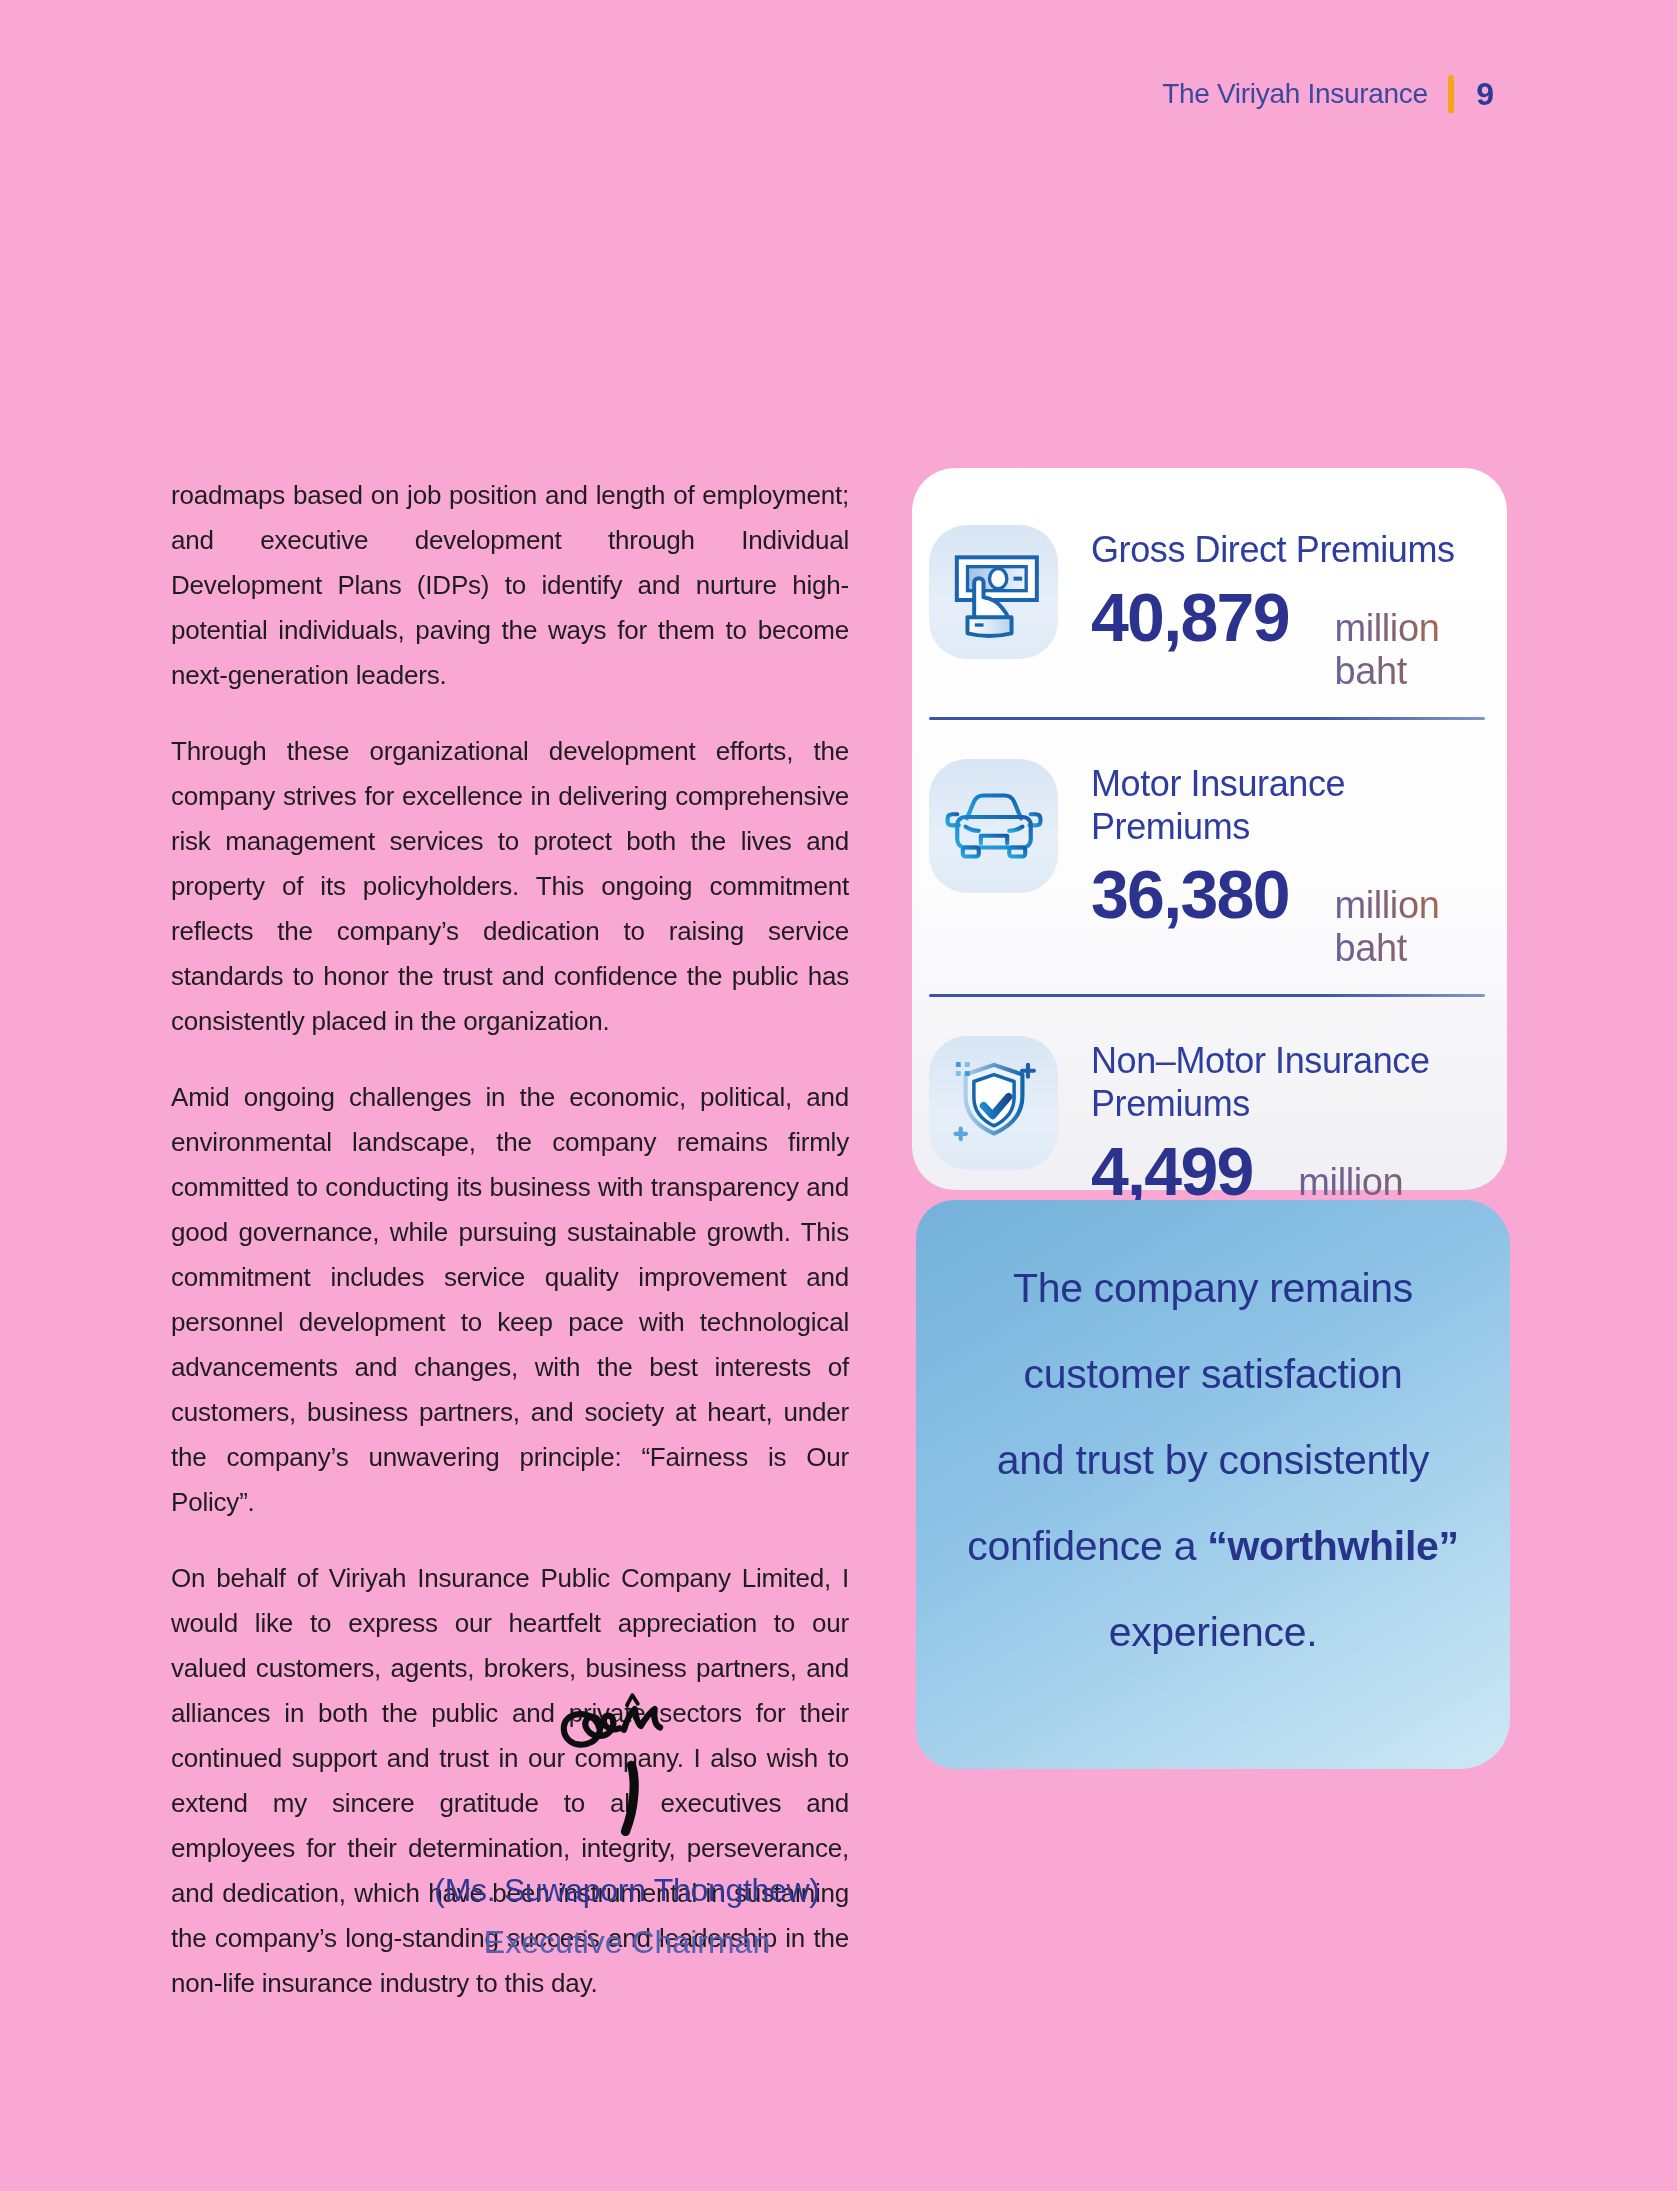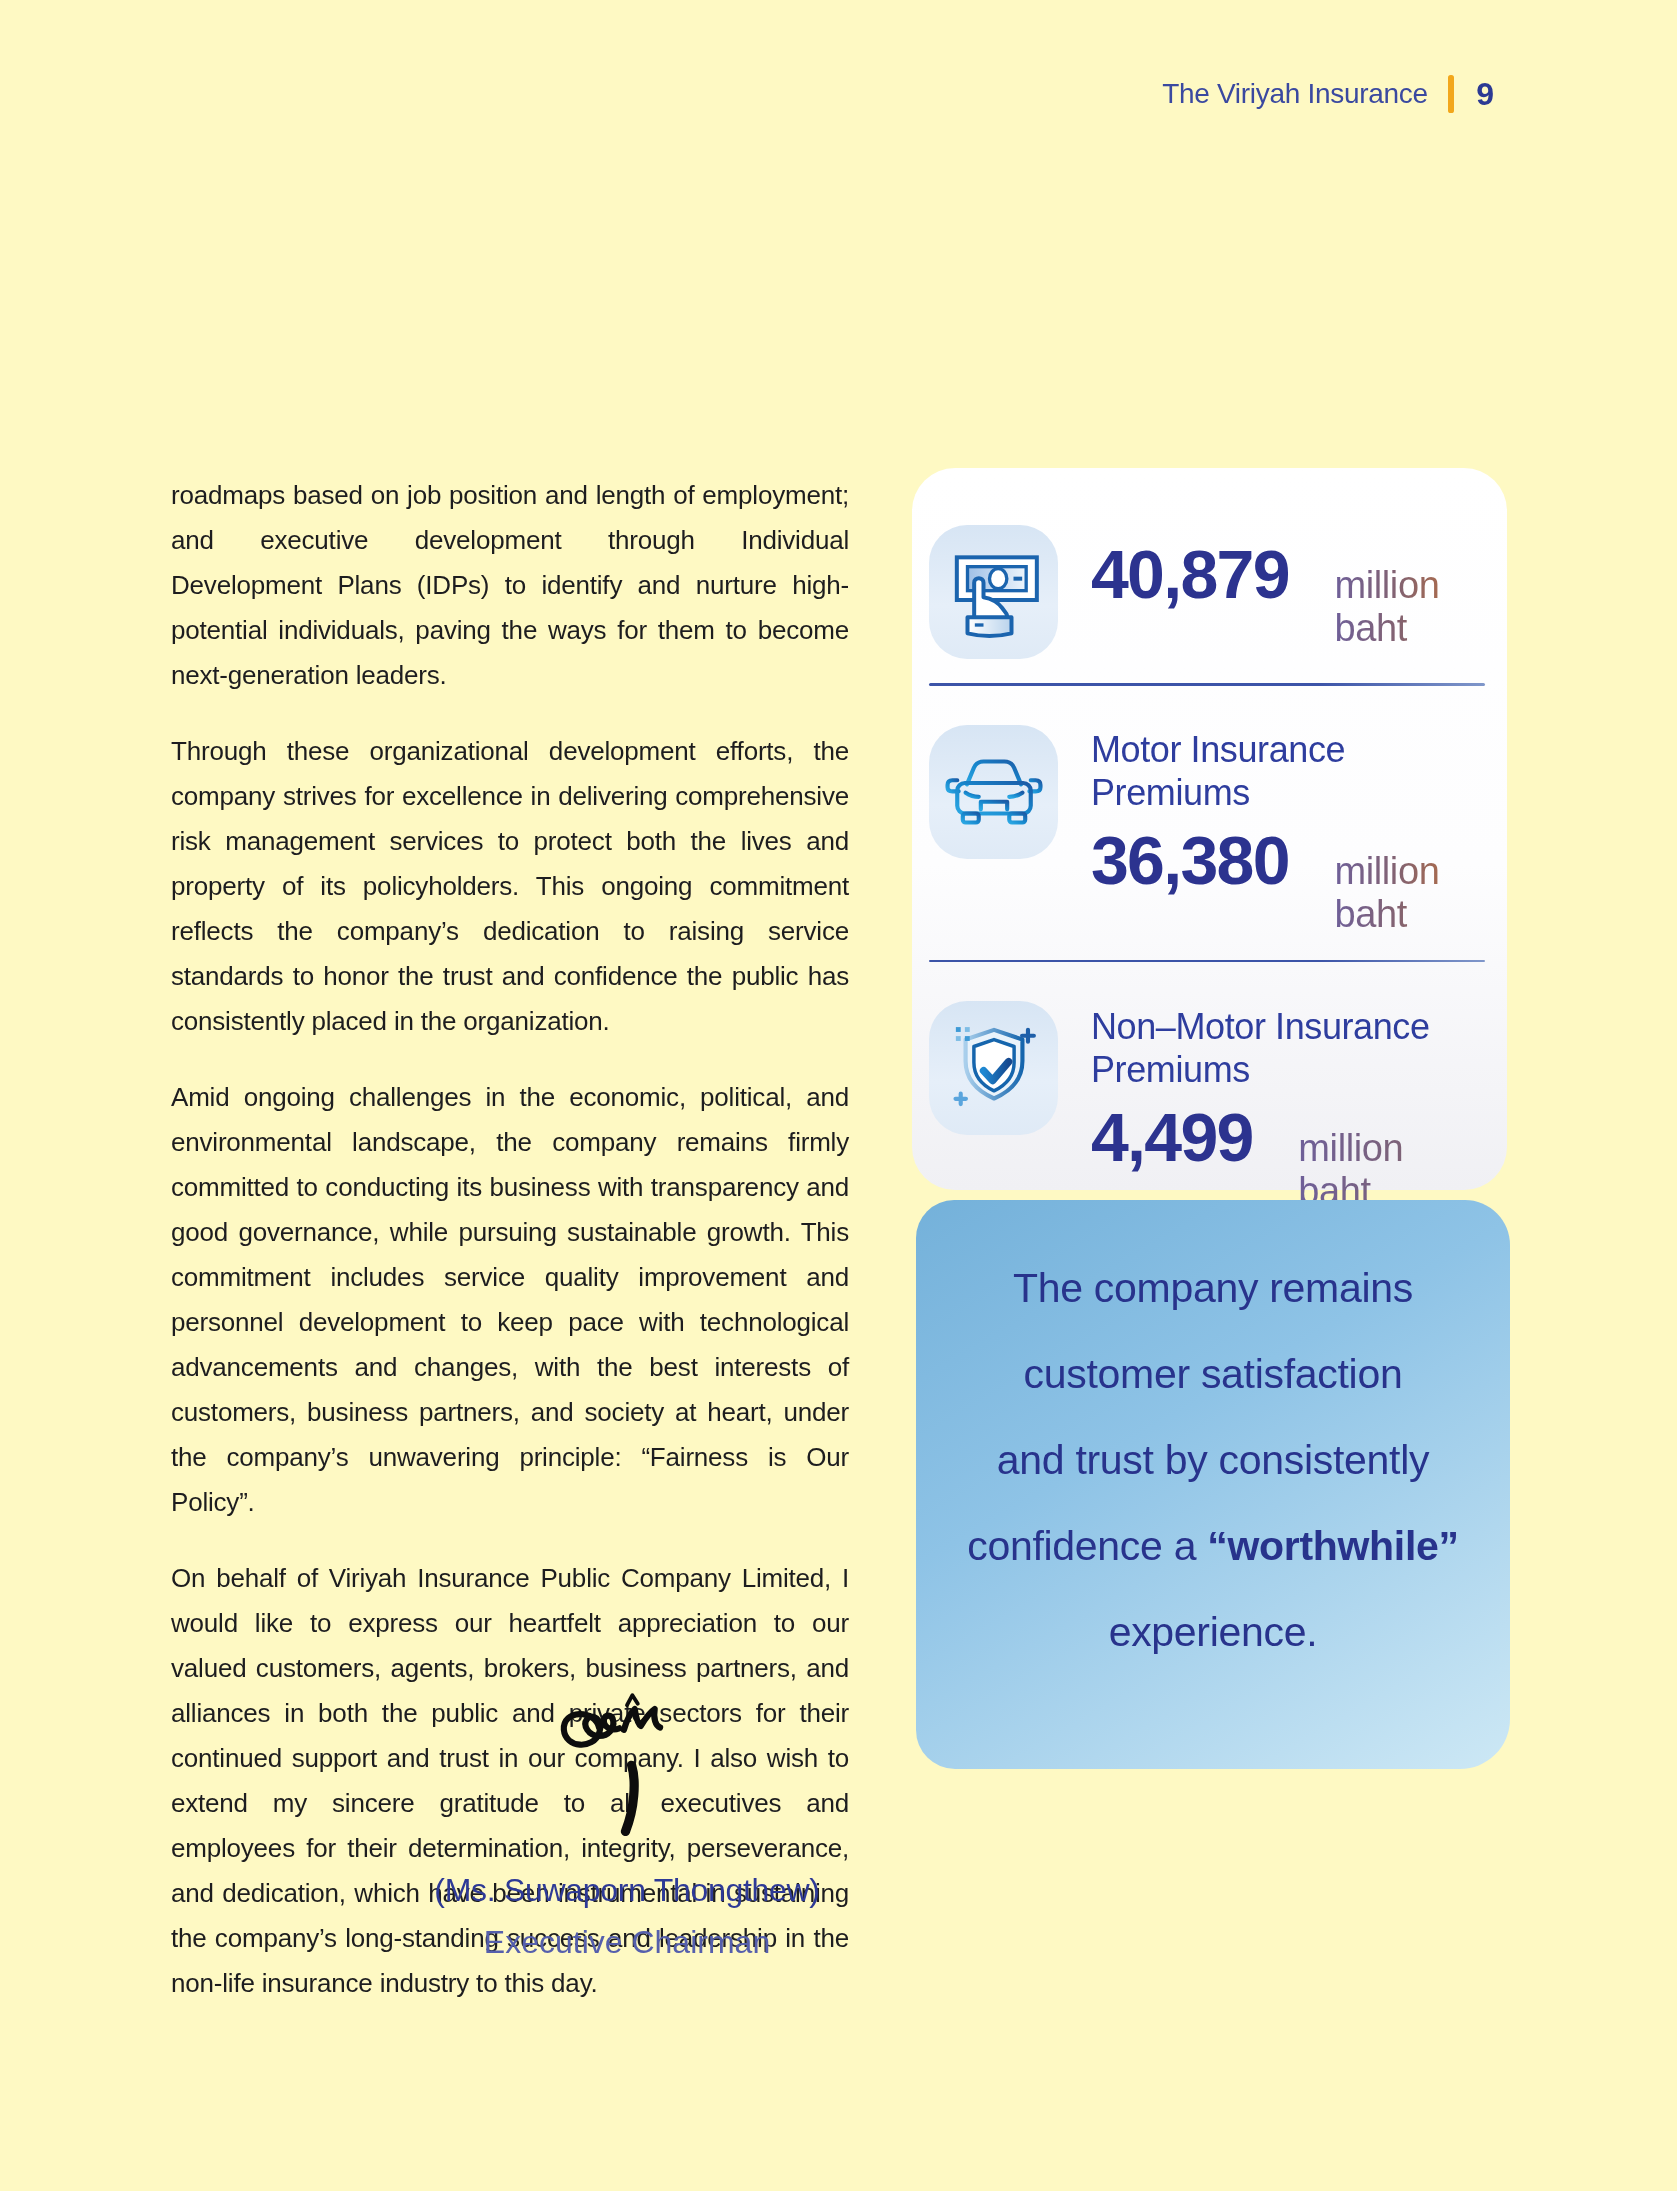--- a/index.html
+++ b/index.html
@@ -1,18 +1,18 @@
 <!DOCTYPE html>
 <html style="font-size:13.7px"><head>
 <meta charset="utf-8">
 <style>
   html,body{margin:0;padding:0;background:#d8d8d8;}
   .page{
     position:relative;width:1677px;height:2192px;overflow:hidden;
-    background:#fef9c3;
+    background:#f9a8d4;
     font-family:"Liberation Sans", sans-serif;
   }
   
   .header{position:absolute;top:75px;right:183px;display:flex;align-items:center;}
   .header-title{font-size:28px;color:#3a49a0;letter-spacing:-0.3px;}
   .header-divider{width:6px;height:38px;background:#f2a71b;border-radius:2.6px;margin:0 22px 0 20.5px;}
   .header-page{font-size:32px;font-weight:bold;color:#2c3a94;}
   
   .left-col{position:absolute;left:171px;top:473px;width:678px;}
   .left-col p{
@@ -116,20 +116,21 @@
           <rect x="20" y="26" width="120" height="64" fill="#ffffff" stroke="#1b64ae" stroke-width="6"></rect>
           <rect x="36" y="40" width="88" height="36" fill="url(#noteFill)" stroke="#1b64ae" stroke-width="5"></rect>
           <ellipse cx="82" cy="58" rx="13" ry="15" fill="#ffffff" stroke="#1b64ae" stroke-width="5"></ellipse>
           <rect x="105" y="55" width="13" height="6" fill="#1b64ae"></rect>
           <path d="M46,118 L46,64 C46,55 60,55 60,64 L60,86 C72,88 82,94 88,102 L94,110 C98,116 92,120 86,120 Z" fill="#ffffff" stroke="#1b64ae" stroke-width="6" stroke-linejoin="round"></path>
           <path d="M36,116 h66 v24 q-33,8 -66,0 z" fill="url(#cuffFill)" stroke="#1b64ae" stroke-width="6" stroke-linejoin="round"></path>
           <rect x="47" y="125" width="13" height="5" fill="#1b64ae"></rect>
         </svg>
       </div>
       <div class="stat-text">
+        <div class="stat-title">Gross Direct Premiums</div>
         <div class="stat-valuerow">
           <span class="stat-value">40,879</span>
           <span class="stat-unit">million baht</span>
         </div>
       </div>
     </div>
 
     <div class="stat-divider"></div>
 
     <div class="stat-row">

